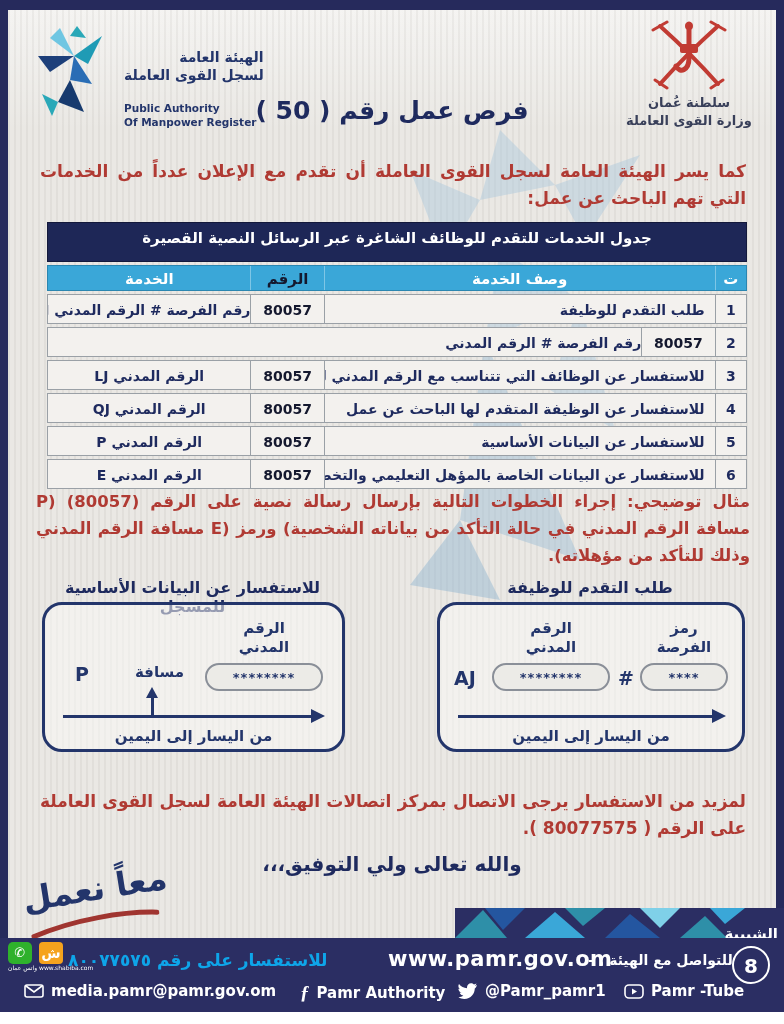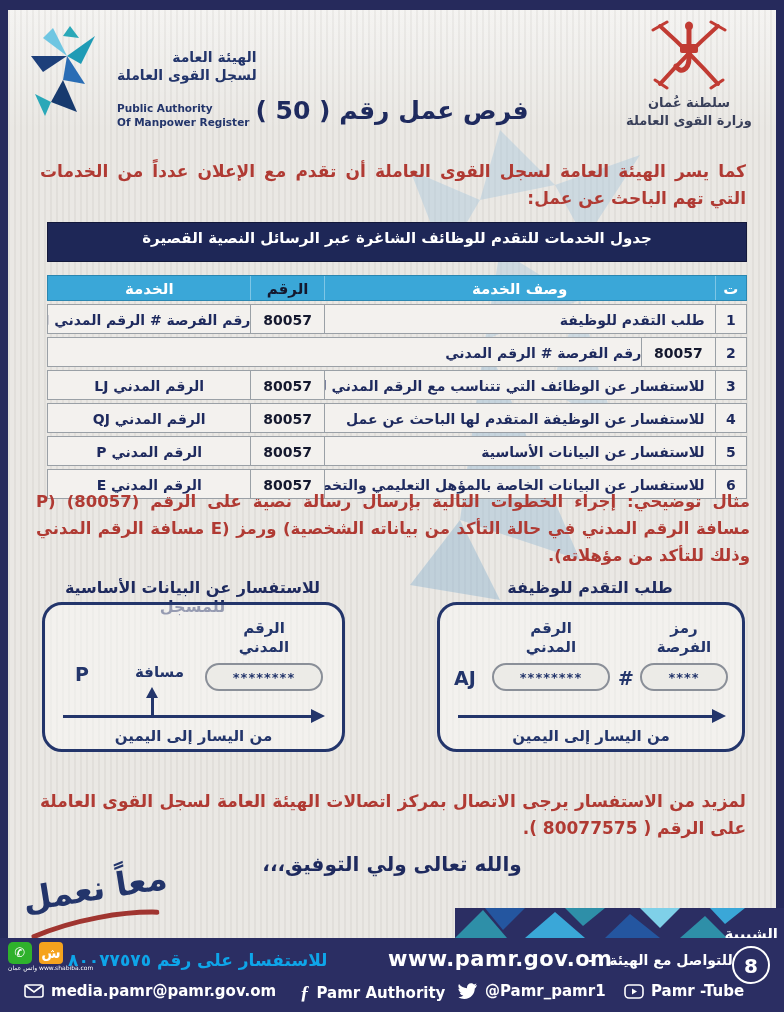--- a/index.html
+++ b/index.html
@@ -12,33 +12,33 @@
   
   .paper{position:absolute;left:8px;right:8px;top:10px;height:928px;
     background-color:#e9e7e3;
     background-image:
       repeating-linear-gradient(90deg, rgba(120,114,106,0.07) 0px, rgba(120,114,106,0.07) 2px, rgba(255,255,255,0.05) 2px, rgba(255,255,255,0.05) 6px),
       linear-gradient(180deg, rgba(255,255,255,0.5), rgba(255,255,255,0) 120px);}
   .watermark{position:absolute;left:350px;top:130px;z-index:0;opacity:0.45;}
   .content{position:absolute;inset:0;z-index:1;}
 
   
-  .logo-wrap{position:absolute;left:23px;top:22px;display:flex;align-items:flex-start;}
+  .logo-wrap{position:absolute;left:30px;top:22px;display:flex;align-items:flex-start;}
   .logo-text{margin-left:6px;padding-top:26px;}
   .logo-ar{color:#23356b;font-weight:700;font-size:14px;line-height:1.3;text-align:right;direction:rtl;}
   .logo-en{color:#23356b;font-weight:700;font-size:10.5px;line-height:1.25;margin-top:18px;}
   .emblem-wrap{position:absolute;right:30px;top:18px;width:130px;text-align:center;}
   .emblem-text{color:#39405a;font-weight:700;font-size:13px;line-height:1.35;direction:rtl;}
   .page-title{position:absolute;left:0;right:0;top:96px;text-align:center;color:#1e2a5e;font-weight:800;font-size:25px;direction:rtl;}
 
   .intro{position:absolute;left:40px;width:706px;top:158px;color:#b03a33;font-weight:700;font-size:17px;line-height:1.6;direction:rtl;text-align:justify;}
 
   
   .svc-table{position:absolute;left:47px;top:222px;width:700px;direction:rtl;}
-  .t-caption{background:#1e2757;color:#ffffff;font-weight:700;font-size:15px;text-align:center;height:40px;line-height:30px;margin-bottom:13px;border:1px solid #14193b;}
+  .t-caption{background:#1e2757;color:#ffffff;font-weight:700;font-size:15px;text-align:center;height:40px;line-height:30px;margin-bottom:3px;border:1px solid #14193b;}
   .t-head{display:flex;background:#3aa7d8;color:#ffffff;font-weight:700;font-size:15px;height:26px;line-height:26px;margin-bottom:3px;border:1px solid #2b86b0;}
   .t-row{display:flex;background:#f3f1ee;color:#1e2a5e;font-weight:700;font-size:14px;height:30px;line-height:30px;margin-bottom:3px;border:1px solid #9aa0a6;}
   .c-idx{width:4.5%;text-align:center;border-left:1px solid #9aa0a6;}
   .c-desc{width:56%;text-align:right;padding:0 10px;border-left:1px solid #9aa0a6;white-space:nowrap;overflow:hidden;}
   .c-num{width:10.5%;text-align:center;border-left:1px solid #9aa0a6;color:#14182e;}
   .c-svc{width:29%;text-align:center;white-space:nowrap;overflow:hidden;}
   .t-head .c-idx,.t-head .c-desc,.t-head .c-num{border-left:1px solid #7ec6e6;}
   .t-head .c-desc{text-align:center;}
 
   .example-note{position:absolute;left:36px;width:714px;top:488px;color:#b03a33;font-weight:700;font-size:16.5px;line-height:1.65;direction:rtl;text-align:justify;}

